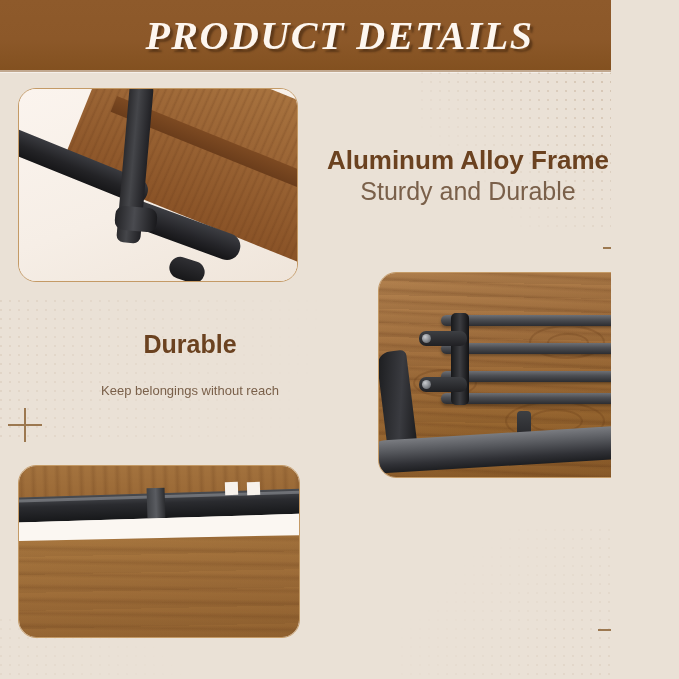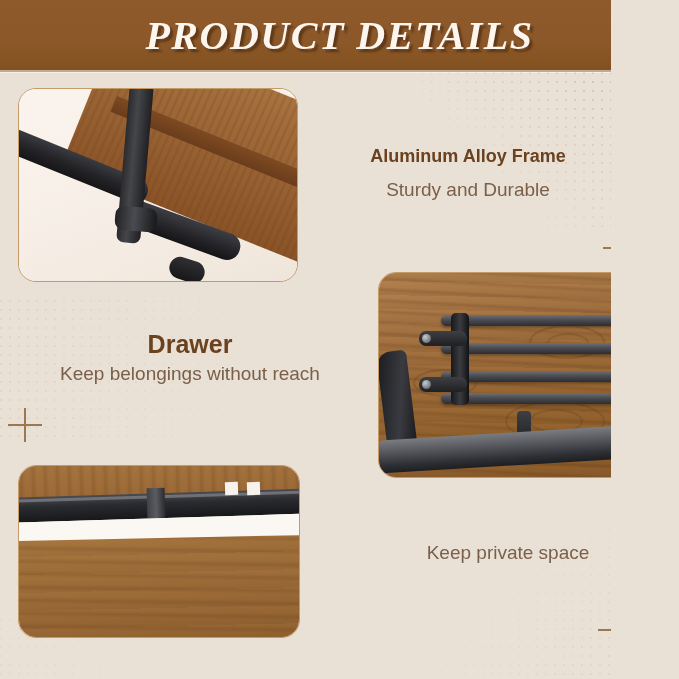--- a/index.html
+++ b/index.html
@@ -310,26 +310,26 @@
   }
   .t-sub {
     font-family: "Liberation Sans", sans-serif;
     font-weight: normal;
     color: #7a604a;
     line-height: 1.2;
     white-space: nowrap;
   }
 
   #text-frame  { left: 312px; top: 146px; width: 312px; }
-  #text-frame .t-title { font-size: 18px; }
-  #text-frame .t-sub   { font-size: 19px; margin-top: 12px; }
+  #text-frame .t-title { font-size: 26px; }
+  #text-frame .t-sub   { font-size: 25px; }
 
   #text-drawer { left: 20px;  top: 330px; width: 340px; }
   #text-drawer .t-title { font-size: 25px; }
-  #text-drawer .t-sub   { font-size: 19px; margin-top: 4px; }
+  #text-drawer .t-sub   { font-size: 13px; margin-top: 24px; }
 
   #text-barrier { left: 348px; top: 530px; width: 320px; }
   #text-barrier .t-title { font-size: 25px; }
   #text-barrier .t-sub   { font-size: 19px; margin-top: 12px; }
 
   
   .plus {
     position: absolute;
     width: 34px; height: 34px;
   }
@@ -376,21 +376,21 @@
       <div class="leg-foot"></div>
     </div>
   </div>
 
   <div class="text-block" id="text-frame">
     <div class="t-title">Aluminum Alloy Frame</div>
     <div class="t-sub">Sturdy and Durable</div>
   </div>
 
   <div class="text-block" id="text-drawer">
-    <div class="t-title">Drawer</div>
+    <div class="t-title">Durable</div>
     <div class="t-sub">Keep belongings without reach</div>
   </div>
 
   <div class="card" id="card-barrier">
     <div class="card-inner">
       <div class="wood-surface"></div>
 
       <div class="grain-knot" style="left:150px; top:52px; width:72px; height:30px;"></div>
       <div class="grain-knot" style="left:168px; top:60px; width:38px; height:16px;"></div>
       <div class="grain-knot" style="left:126px; top:128px; width:96px; height:36px;"></div>
@@ -432,16 +432,15 @@
       <div class="drawer-rail-hi"></div>
       <div class="drawer-rail-slot" style="left:206px;"></div>
       <div class="drawer-rail-slot" style="left:228px;"></div>
       <div class="drawer-bracket"></div>
       <div class="drawer-gap"></div>
       <div class="drawer-front"></div>
     </div>
   </div>
 
   <div class="text-block" id="text-barrier">
-    <div class="t-sub">Keep private space</div>
   </div>
 
 </div>
 
 </body></html>

